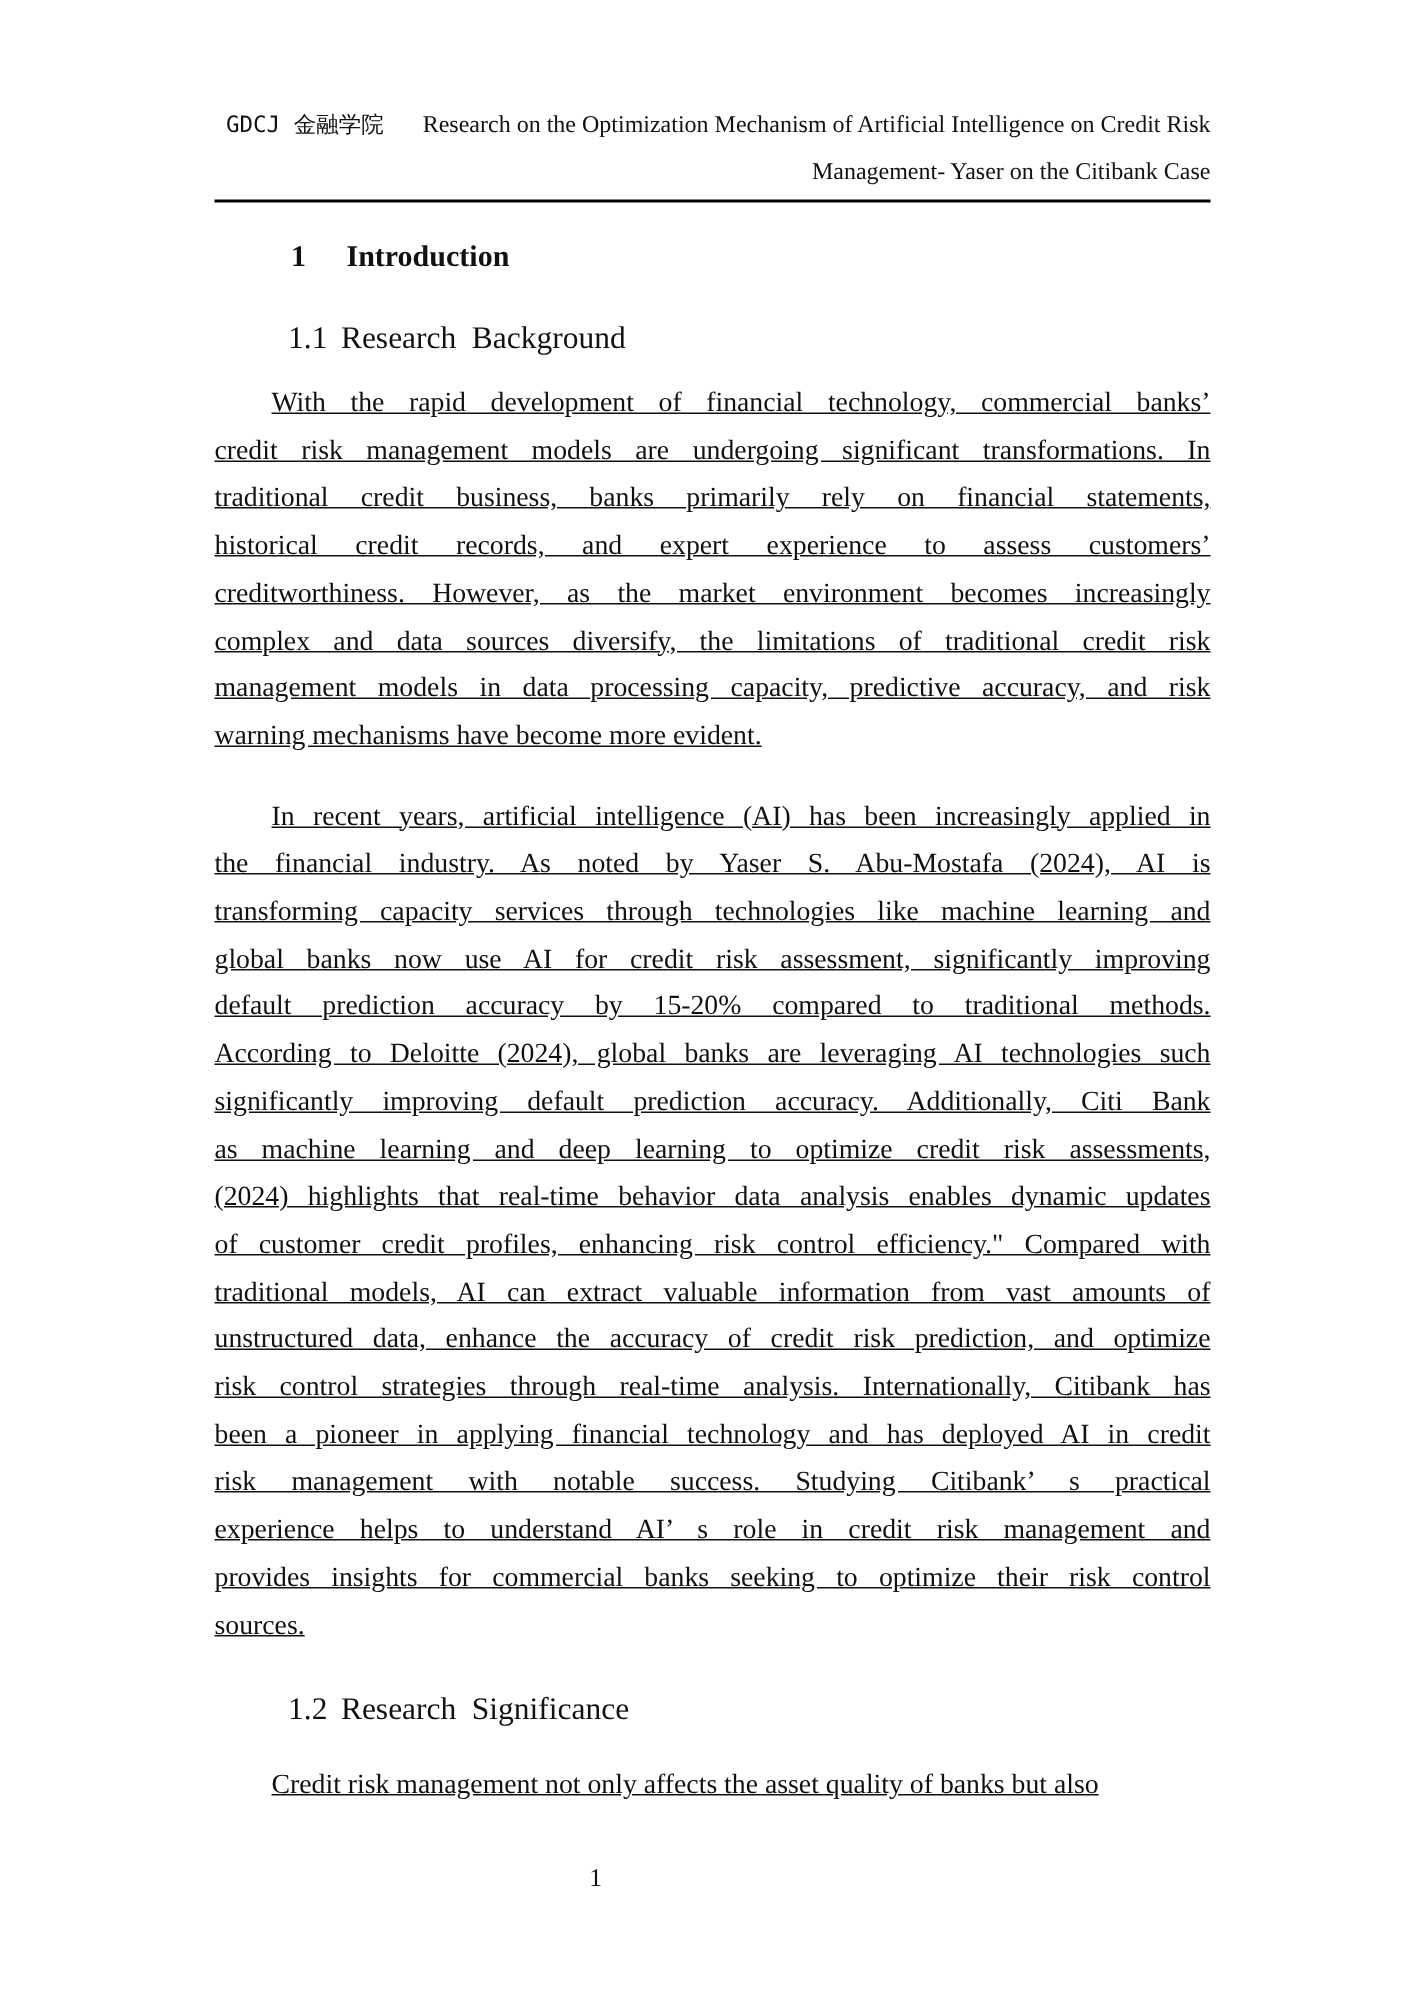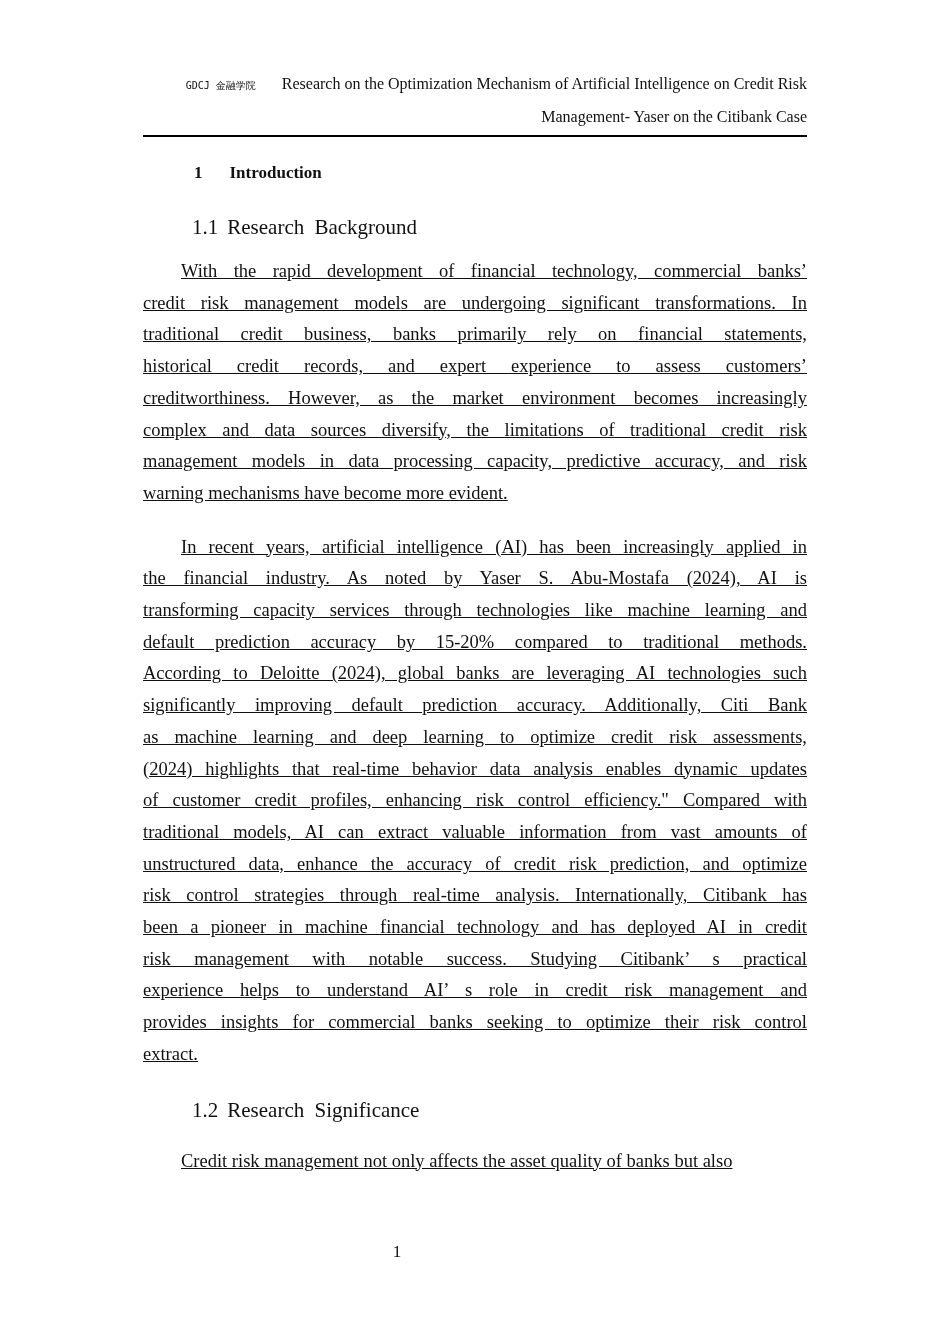--- a/index.html
+++ b/index.html
@@ -16,36 +16,36 @@
     position: absolute;
     left: 143px;
     top: 0;
     width: 664px;
   }
   
   .header { padding-top: 68px; font-size: 16px; line-height: 31px; }
   .header-line1 { text-align: right; white-space: nowrap; }
   .header-inst {
     font-family: "DejaVu Sans Mono", monospace;
-    font-size: 10px;
+    font-size: 15px;
     letter-spacing: 0px;
     margin-right: 26px;
   }
   .header-line2 { text-align: right; }
   .rule {
     border: none;
     border-top: 2px solid #000000;
     margin: 3px 0 0 0;
     height: 0;
   }
   
   .h1 {
     margin-top: 21px;
     padding-left: 51px;
-    font-size: 17px;
+    font-size: 20px;
     line-height: 30px;
     font-weight: bold;
   }
   .h1 .num { margin-right: 27px; }
   .h2 {
     margin-top: 25px;
     padding-left: 49px;
     font-size: 21px;
     line-height: 28px;
     font-weight: normal;
@@ -97,34 +97,35 @@
           <div class="pline">historical credit records, and expert experience to assess customers’</div>
           <div class="pline">creditworthiness. However, as the market environment becomes increasingly</div>
           <div class="pline">complex and data sources diversify, the limitations of traditional credit risk</div>
           <div class="pline">management models in data processing capacity, predictive accuracy, and risk</div>
           <div class="pline plast">warning mechanisms have become more evident.</div>
         </div>
         <div class="para">
           <div class="pline indent">In recent years, artificial intelligence (AI) has been increasingly applied in</div>
           <div class="pline">the financial industry. As noted by Yaser S. Abu-Mostafa (2024), AI is</div>
           <div class="pline">transforming capacity services through technologies like machine learning and</div>
+          <div class="pline">global banks now use AI for credit risk assessment, significantly improving</div>
           <div class="pline">default prediction accuracy by 15-20% compared to traditional methods.</div>
           <div class="pline">According to Deloitte (2024), global banks are leveraging AI technologies such</div>
           <div class="pline">significantly improving default prediction accuracy. Additionally, Citi Bank</div>
           <div class="pline">as machine learning and deep learning to optimize credit risk assessments,</div>
           <div class="pline">(2024) highlights that real-time behavior data analysis enables dynamic updates</div>
           <div class="pline">of customer credit profiles, enhancing risk control efficiency." Compared with</div>
           <div class="pline">traditional models, AI can extract valuable information from vast amounts of</div>
           <div class="pline">unstructured data, enhance the accuracy of credit risk prediction, and optimize</div>
           <div class="pline">risk control strategies through real-time analysis. Internationally, Citibank has</div>
-          <div class="pline">been a pioneer in machine financial technology and has deployed AI in credit</div>
+          <div class="pline">been a pioneer in applying financial technology and has deployed AI in credit</div>
           <div class="pline">risk management with notable success. Studying Citibank’ s practical</div>
           <div class="pline">experience helps to understand AI’ s role in credit risk management and</div>
           <div class="pline">provides insights for commercial banks seeking to optimize their risk control</div>
-          <div class="pline plast">extract.</div>
+          <div class="pline plast">sources.</div>
         </div>
         <div class="h2"><span class="num">1.2</span><span>Research Significance</span></div>
         <div class="para">
           <div class="pline indent plast">Credit risk management not only affects the asset quality of banks but also</div>
         </div>
       </div>
 
   </div>
 
   <div class="footer">1</div>

